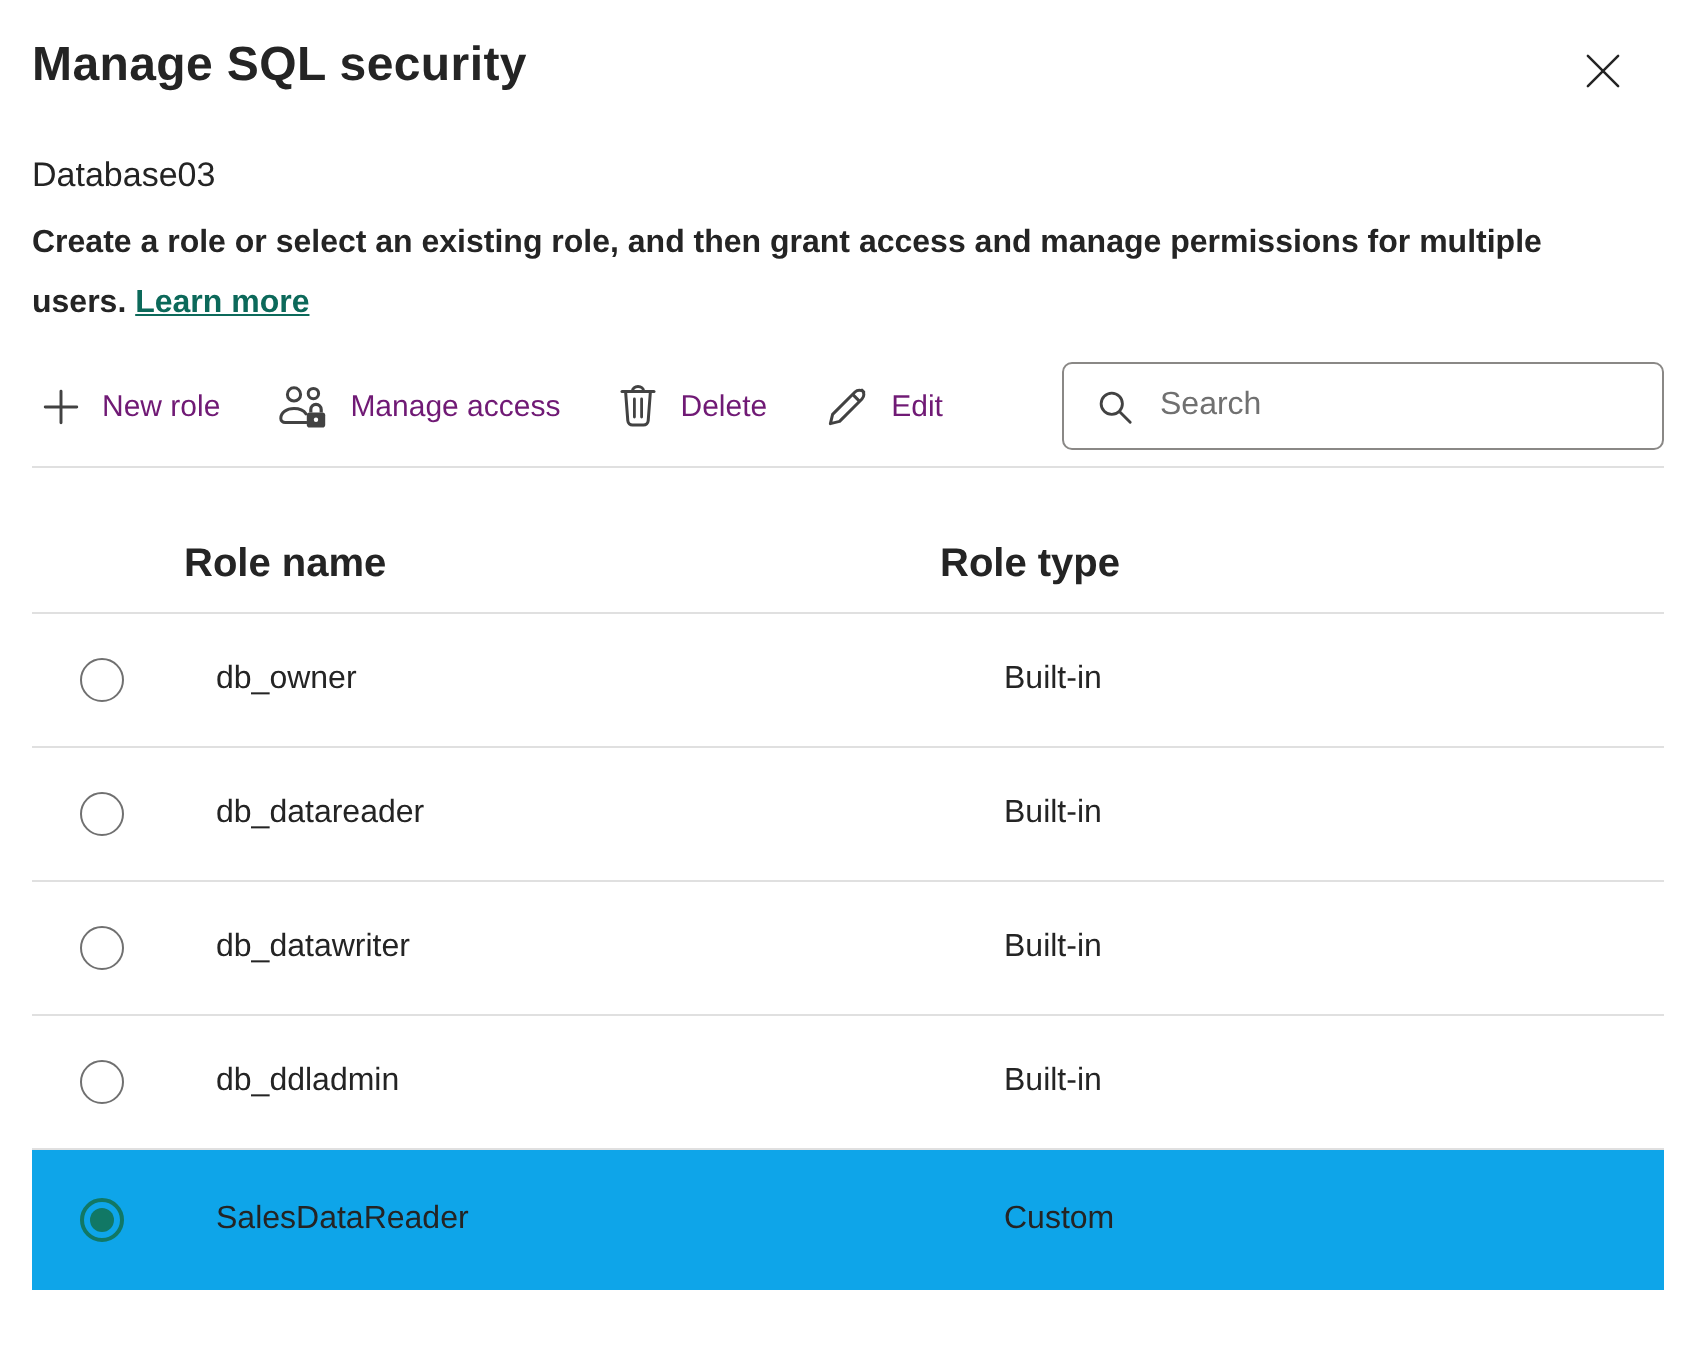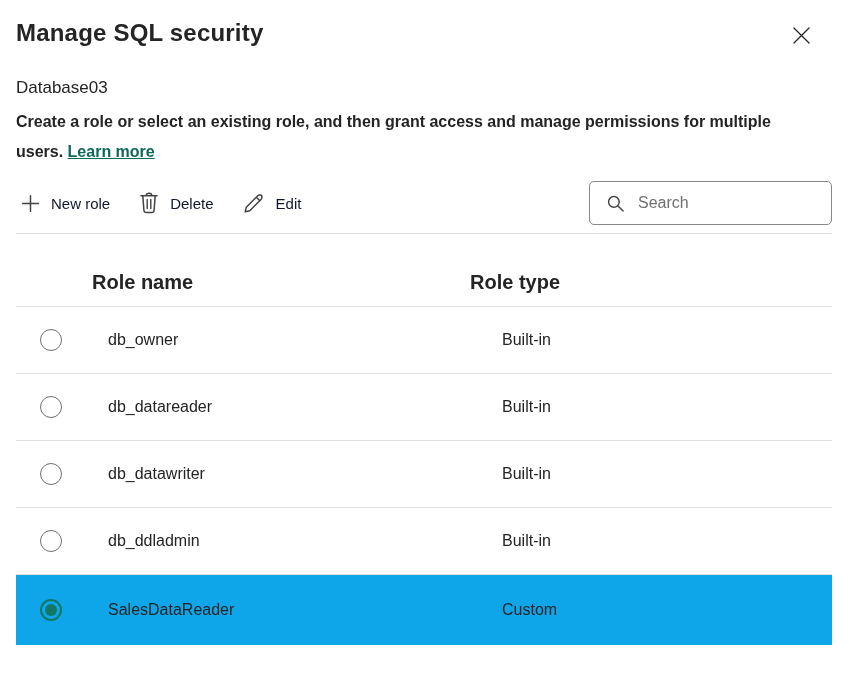--- a/index.html
+++ b/index.html
@@ -36,25 +36,25 @@
   }
 
   
   .toolbar {
     display: flex; align-items: center;
     margin: 14px 17px 0 16px; height: 44px;
   }
   .tb-btn {
     display: flex; align-items: center; gap: 10px;
     background: none; border: none; cursor: pointer;
-    font-family: inherit; font-size: 15px; color: #0f172a;
+    font-family: inherit; font-size: 15px; color: #701a75;
     padding: 6px 4px; margin-right: 20px; border-radius: 4px;
   }
   .tb-btn svg { display: block; }
-  .search-wrap { margin-left: auto; position: relative; width: 243px; height: 44px; }
+  .search-wrap { margin-left: auto; position: relative; width: 301px; height: 44px; }
   .search-wrap svg {
     position: absolute; left: 17px; top: 13px; pointer-events: none;
   }
   .search-input {
     width: 100%; height: 100%;
     border: 1px solid #8a8886; border-radius: 5px;
     font-family: inherit; font-size: 16px; color: #242424;
     padding: 0 12px 0 48px; outline: none; background: #fff;
   }
   .search-input::placeholder { color: #707070; }
@@ -106,20 +106,33 @@
 
     <button class="tb-btn">
       <span>
         <svg width="21" height="21" viewBox="0 0 20 20" fill="none">
           <path d="M10 2.5 V17.5 M2.5 10 H17.5" stroke="#424242" stroke-width="1.4" stroke-linecap="round"></path>
         </svg>
       </span>
       <span>New role</span>
     </button>
 
+    <button class="tb-btn">
+      <span>
+        <svg width="27" height="24" viewBox="0 0 27 24" fill="none">
+          <circle cx="9" cy="6.2" r="3.3" stroke="#424242" stroke-width="1.5"></circle>
+          <circle cx="18.7" cy="5.8" r="2.6" stroke="#424242" stroke-width="1.5"></circle>
+          <path d="M15.2 20.3 H4.6 c-1.2 0 -2.2 -0.9 -2.2 -2.1 c0 -2.9 2.9 -4.9 6.6 -4.9 c2.7 0 4.9 1 6 2.6" stroke="#424242" stroke-width="1.5" stroke-linecap="round"></path>
+          <path d="M17.4 15.3 v-1.5 a2.6 2.6 0 0 1 5.2 0 v1.5" stroke="#424242" stroke-width="1.6"></path>
+          <rect x="15.4" y="15.2" width="9.2" height="7.6" rx="1.4" fill="#424242"></rect>
+          <circle cx="20" cy="18.9" r="1.1" fill="#ffffff"></circle>
+        </svg>
+      </span>
+      <span>Manage access</span>
+    </button>
 
     <button class="tb-btn">
       <span>
         <svg width="22" height="24" viewBox="0 0 22 24" fill="none">
           <path d="M8.2 4.6 c0 -1.4 1.2 -2.3 2.8 -2.3 s2.8 0.9 2.8 2.3" stroke="#424242" stroke-width="1.5"></path>
           <path d="M3 4.8 H19" stroke="#424242" stroke-width="1.5" stroke-linecap="round"></path>
           <path d="M4.8 4.8 l1.1 14.5 c0.1 1.3 1.1 2.2 2.4 2.2 h5.4 c1.3 0 2.3 -0.9 2.4 -2.2 l1.1 -14.5" stroke="#424242" stroke-width="1.5" stroke-linecap="round"></path>
           <path d="M9.2 8.5 v9 M12.8 8.5 v9" stroke="#424242" stroke-width="1.4" stroke-linecap="round"></path>
         </svg>
       </span>

